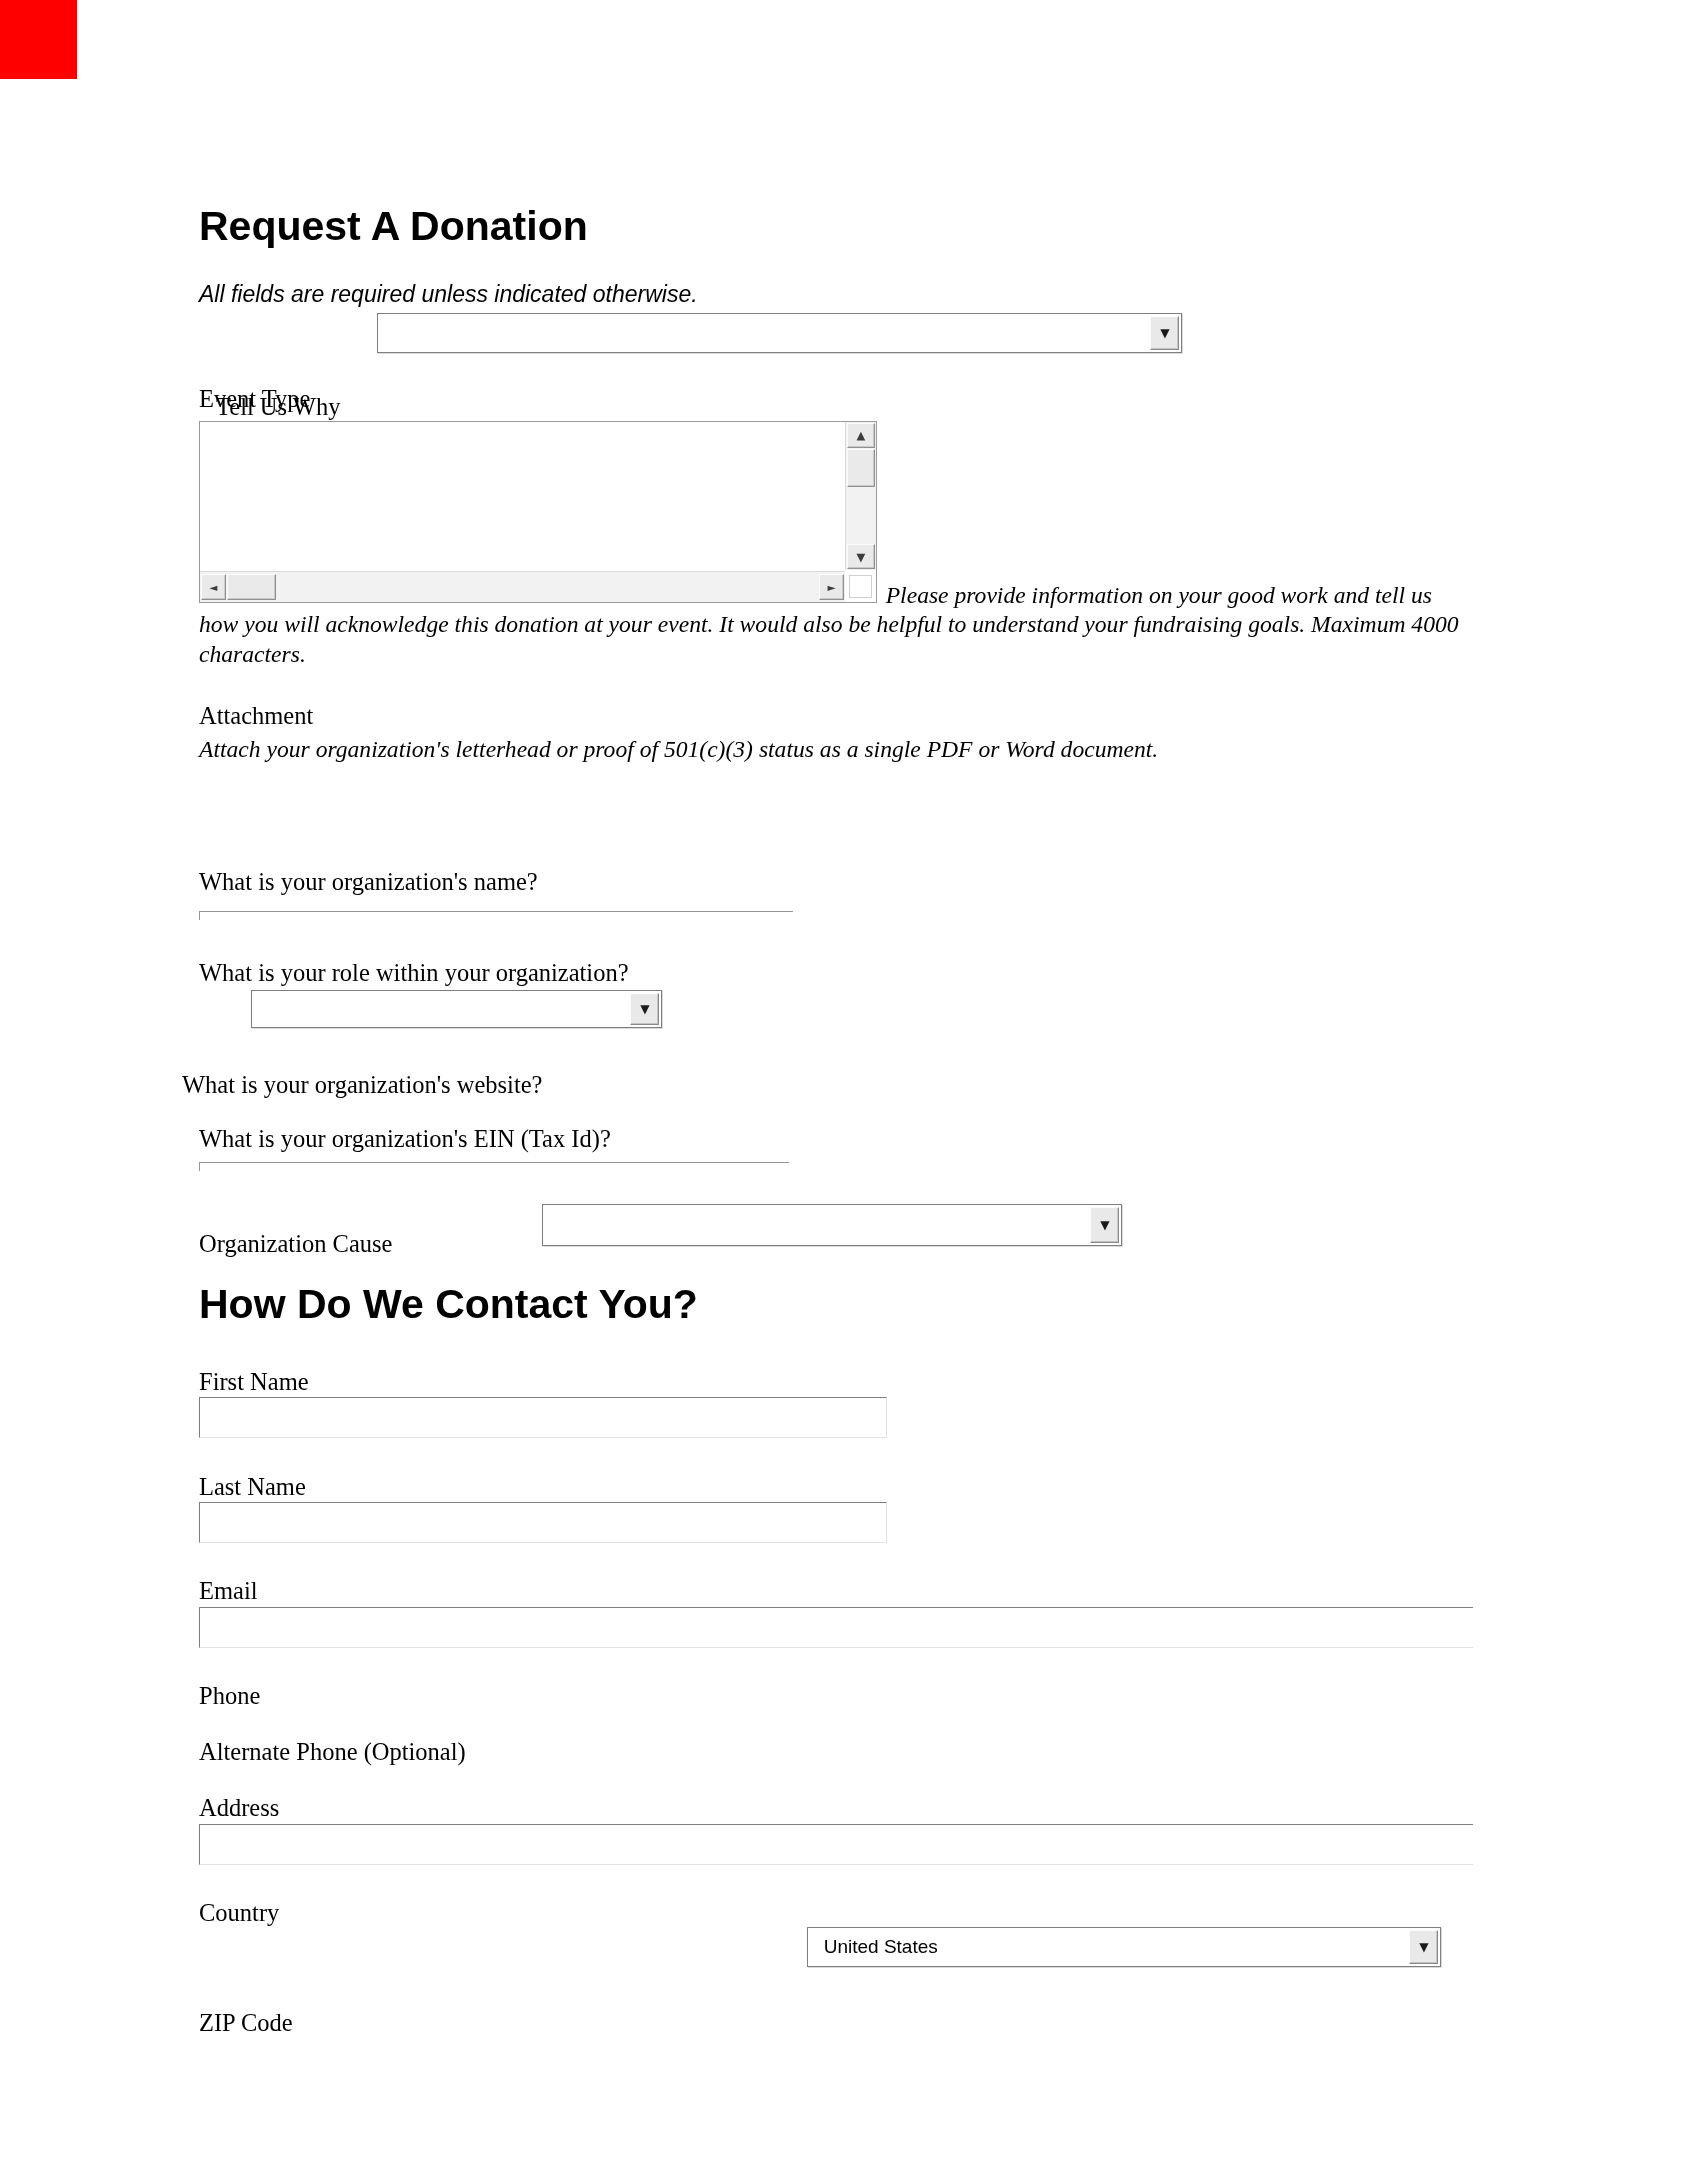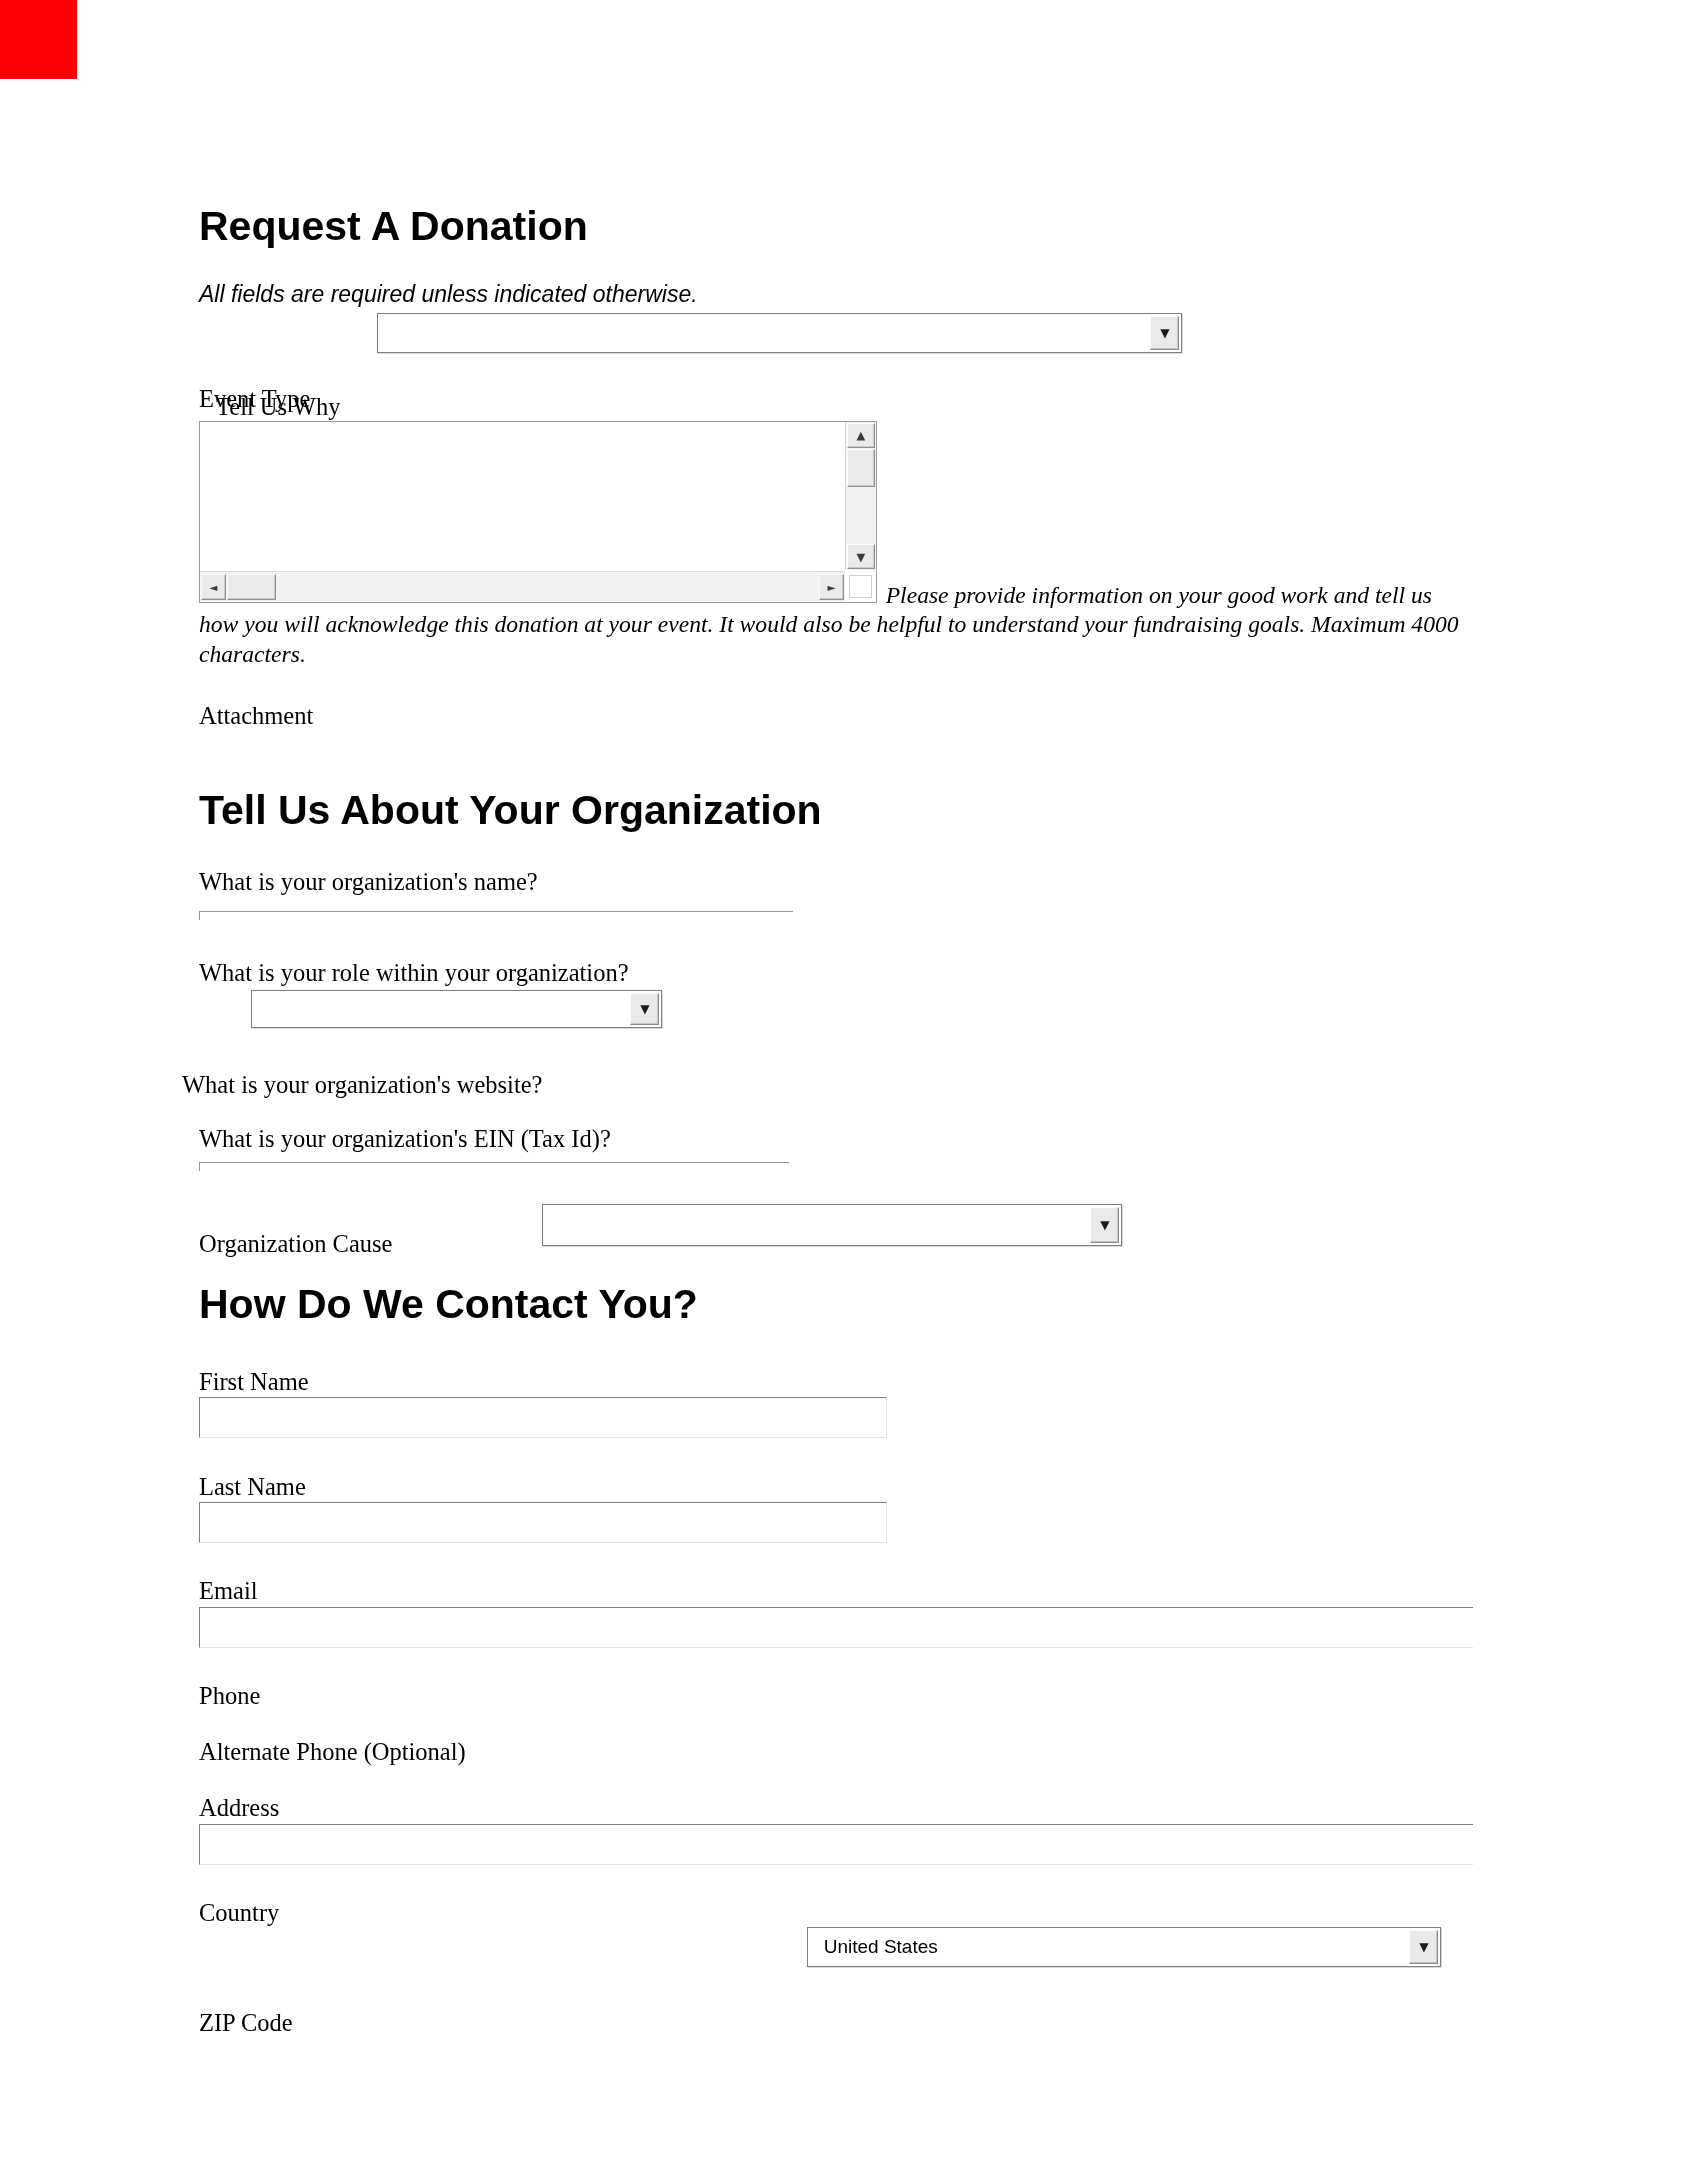--- a/index.html
+++ b/index.html
@@ -168,22 +168,22 @@
       <span class="ta-h">
         <span class="sb-btn h-left">◄</span>
         <span class="sb-thumb h-thumb"></span>
         <span class="sb-btn h-right">►</span>
       </span>
       <span class="ta-corner"></span>
     </span><em class="note">Please provide information on your good work and tell us how you will acknowledge this donation at your event. It would also be helpful to understand your fundraising goals. Maximum 4000 characters.</em>
   </div>
 
   <div class="abs lbl" style="left:199px; top:702px;">Attachment</div>
-
-  <div class="abs h-main" style="left:199px; top:788px;">Tell Us About Your Organization</div>
+  <em class="abs note" style="left:199px; top:735px;">Attach your organization's letterhead or proof of 501(c)(3) status as a single PDF or Word document.</em>
+
 
   <div class="abs lbl" style="left:199px; top:868px;">What is your organization's name?</div>
   <div class="abs line-input" style="left:199px; top:911px; width:594px;"></div>
 
   <div class="abs lbl" style="left:199px; top:959px;">What is your role within your organization?</div>
   <div class="abs combo" style="left:251px; top:990px; width:411px; height:38px;">
     <div class="combo-text"></div>
     <div class="combo-btn">▼</div>
   </div>
 

